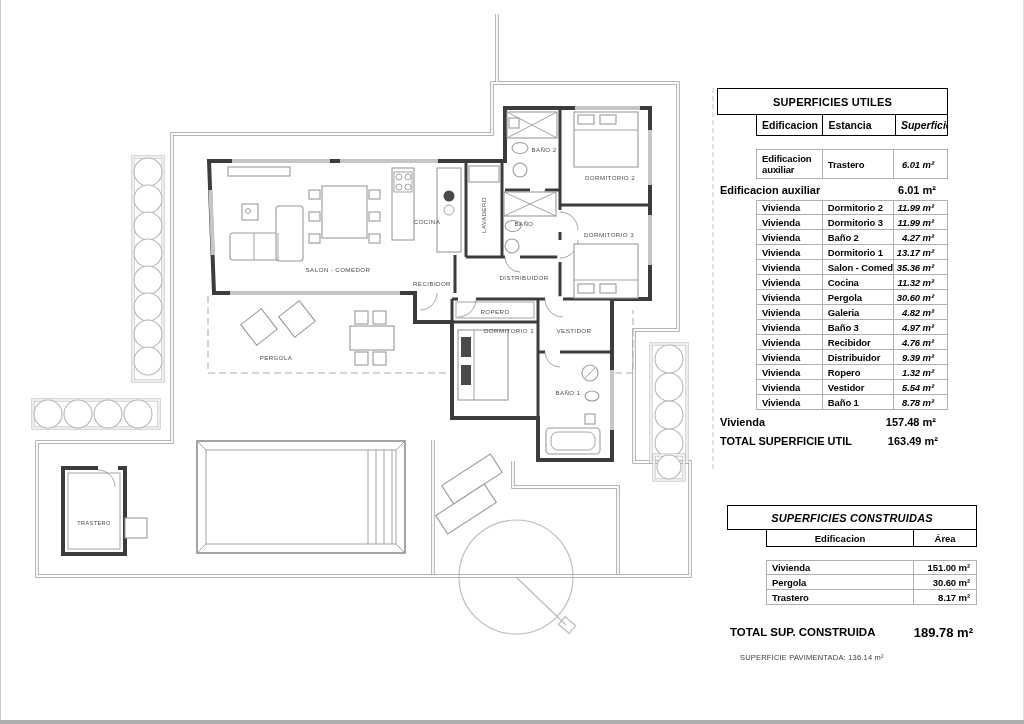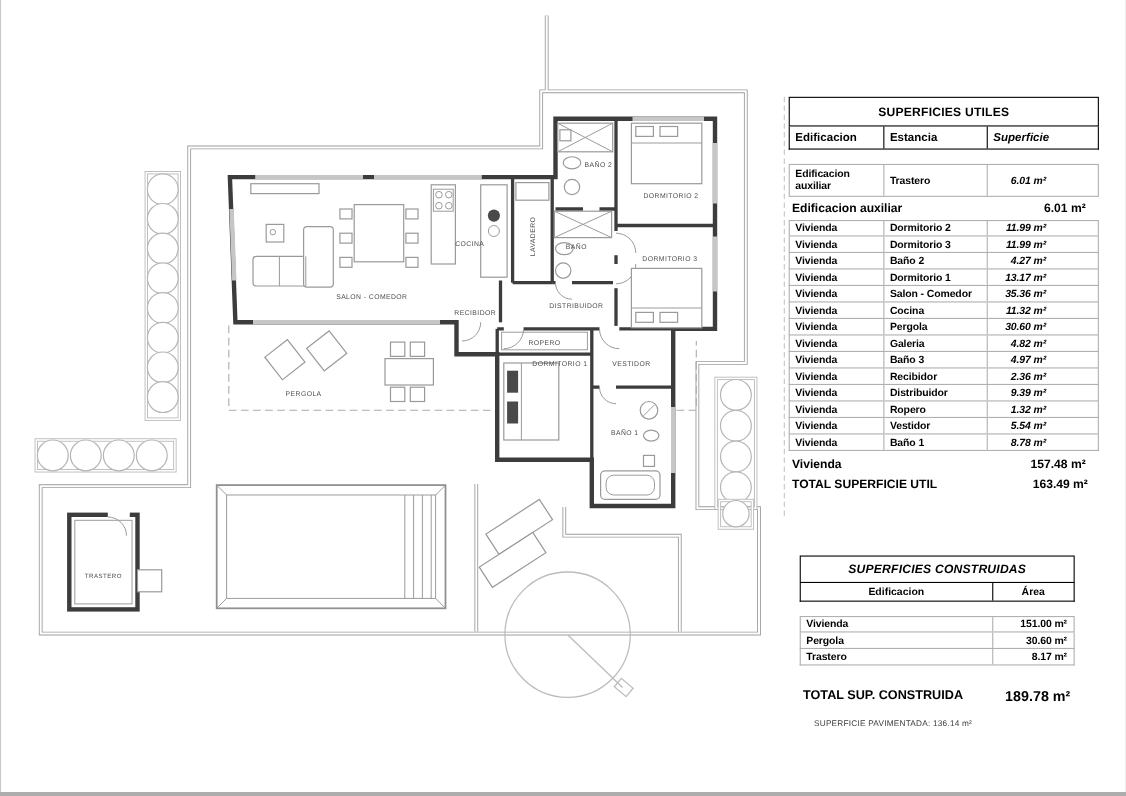--- a/index.html
+++ b/index.html
@@ -28,25 +28,25 @@
   .poolo{fill:#ffffff;stroke:#8f8f8f;stroke-width:1.6;}
   .pooli{fill:none;stroke:#9a9a9a;stroke-width:0.9;}
   .treeL{fill:none;stroke:#bdbdbd;stroke-width:1.2;}
   .dash{fill:none;stroke:#ababab;stroke-width:1;stroke-dasharray:7 4;}
   .fence{fill:none;stroke:#c4c4c4;stroke-width:1;stroke-dasharray:5 3;}
   .rl{font-family:"Liberation Sans",sans-serif;font-size:6.2px;fill:#4d4d4d;letter-spacing:.4px;}
   .rls{font-size:5.6px;}
 
   
   .abs{position:absolute;box-sizing:border-box;}
-  .row{display:flex;box-sizing:border-box;}
+  .row{display:flex;box-sizing:border-box;margin-left:39px;}
   .c{box-sizing:border-box;overflow:hidden;white-space:nowrap;}
 
   
-  #t1{left:717px;top:88px;width:282px;}
+  #t1{left:717px;top:88px;width:231px;}
   #t1 .titlebox{border:1.4px solid #000;height:25px;display:flex;align-items:center;justify-content:center;
       font-weight:bold;font-size:11px;letter-spacing:.2px;}
   #t1 .hdr{border:1.4px solid #000;border-top:none;height:21px;font-weight:bold;font-size:10.5px;}
   #t1 .hdr .c{display:flex;align-items:center;padding-left:5px;}
   #t1 .hdr .c1,#t1 .hdr .c2{border-right:1.2px solid #000;}
   .c1{width:86px;} .c2{width:94px;} .c3{width:66px;font-style:italic;}
   #t1 .datawrap{margin-top:13px;}
   .grid .row{border-left:1px solid #b0b0b0;border-right:1px solid #b0b0b0;border-bottom:1px solid #b0b0b0;}
   .grid .row:first-child{border-top:1px solid #b0b0b0;}
   .grid .c{font-weight:bold;font-size:9.5px;letter-spacing:-.1px;display:flex;align-items:center;padding-left:5px;}
@@ -358,21 +358,21 @@
           <div class="c c3 val">4.82 m²</div>
         </div>
           <div class="row">
           <div class="c c1">Vivienda</div>
           <div class="c c2">Baño 3</div>
           <div class="c c3 val">4.97 m²</div>
         </div>
           <div class="row">
           <div class="c c1">Vivienda</div>
           <div class="c c2">Recibidor</div>
-          <div class="c c3 val">2.36 m²</div>
+          <div class="c c3 val">4.76 m²</div>
         </div>
           <div class="row">
           <div class="c c1">Vivienda</div>
           <div class="c c2">Distribuidor</div>
           <div class="c c3 val">9.39 m²</div>
         </div>
           <div class="row">
           <div class="c c1">Vivienda</div>
           <div class="c c2">Ropero</div>
           <div class="c c3 val">1.32 m²</div>

